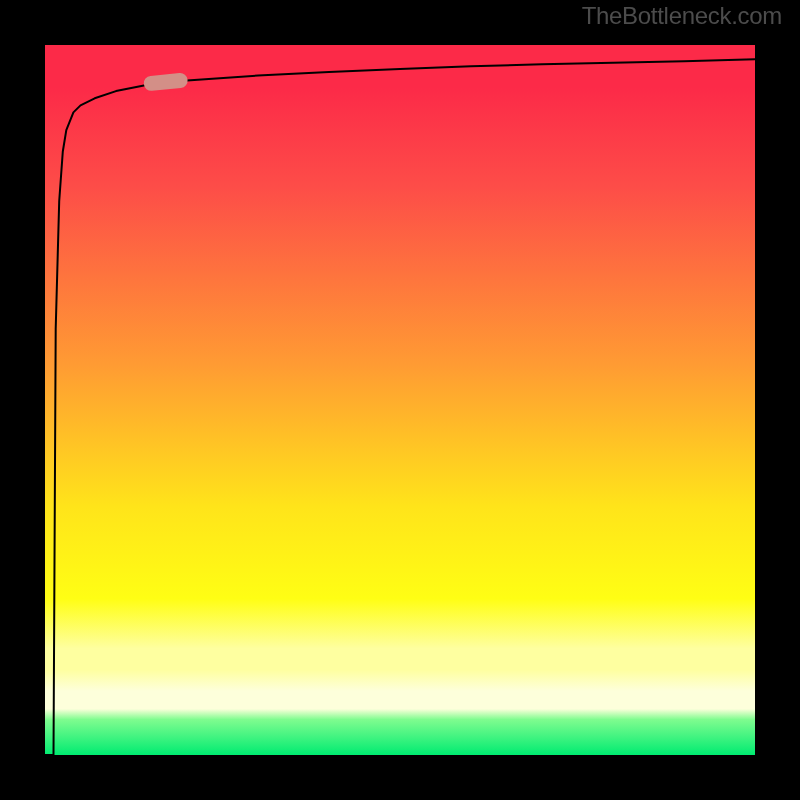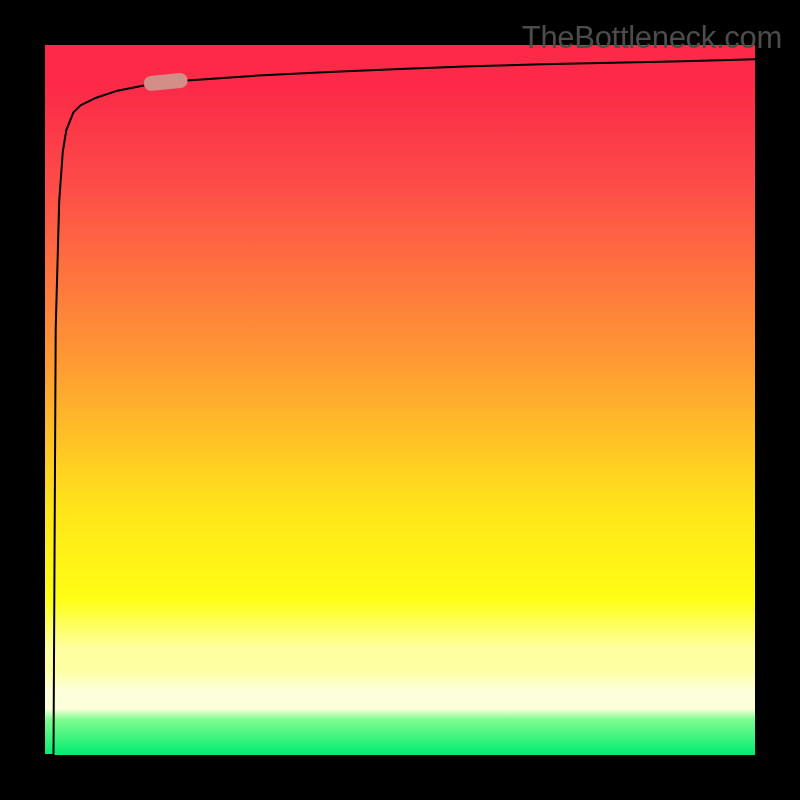--- a/index.html
+++ b/index.html
@@ -49,24 +49,24 @@
   }
   .curve-svg {
     position: absolute;
     left: 0;
     top: 0;
     width: 100%;
     height: 100%;
   }
   .watermark {
     position: absolute;
-    top: 20px;
+    top: 2px;
     right: 18px;
     color: #4c4c4c;
-    font-size: 31px;
+    font-size: 24px;
     letter-spacing: -0.3px;
     user-select: none;
     text-align: right;
   }
 </style>
 </head>
 <body>
 
 <div class="outer">
 

